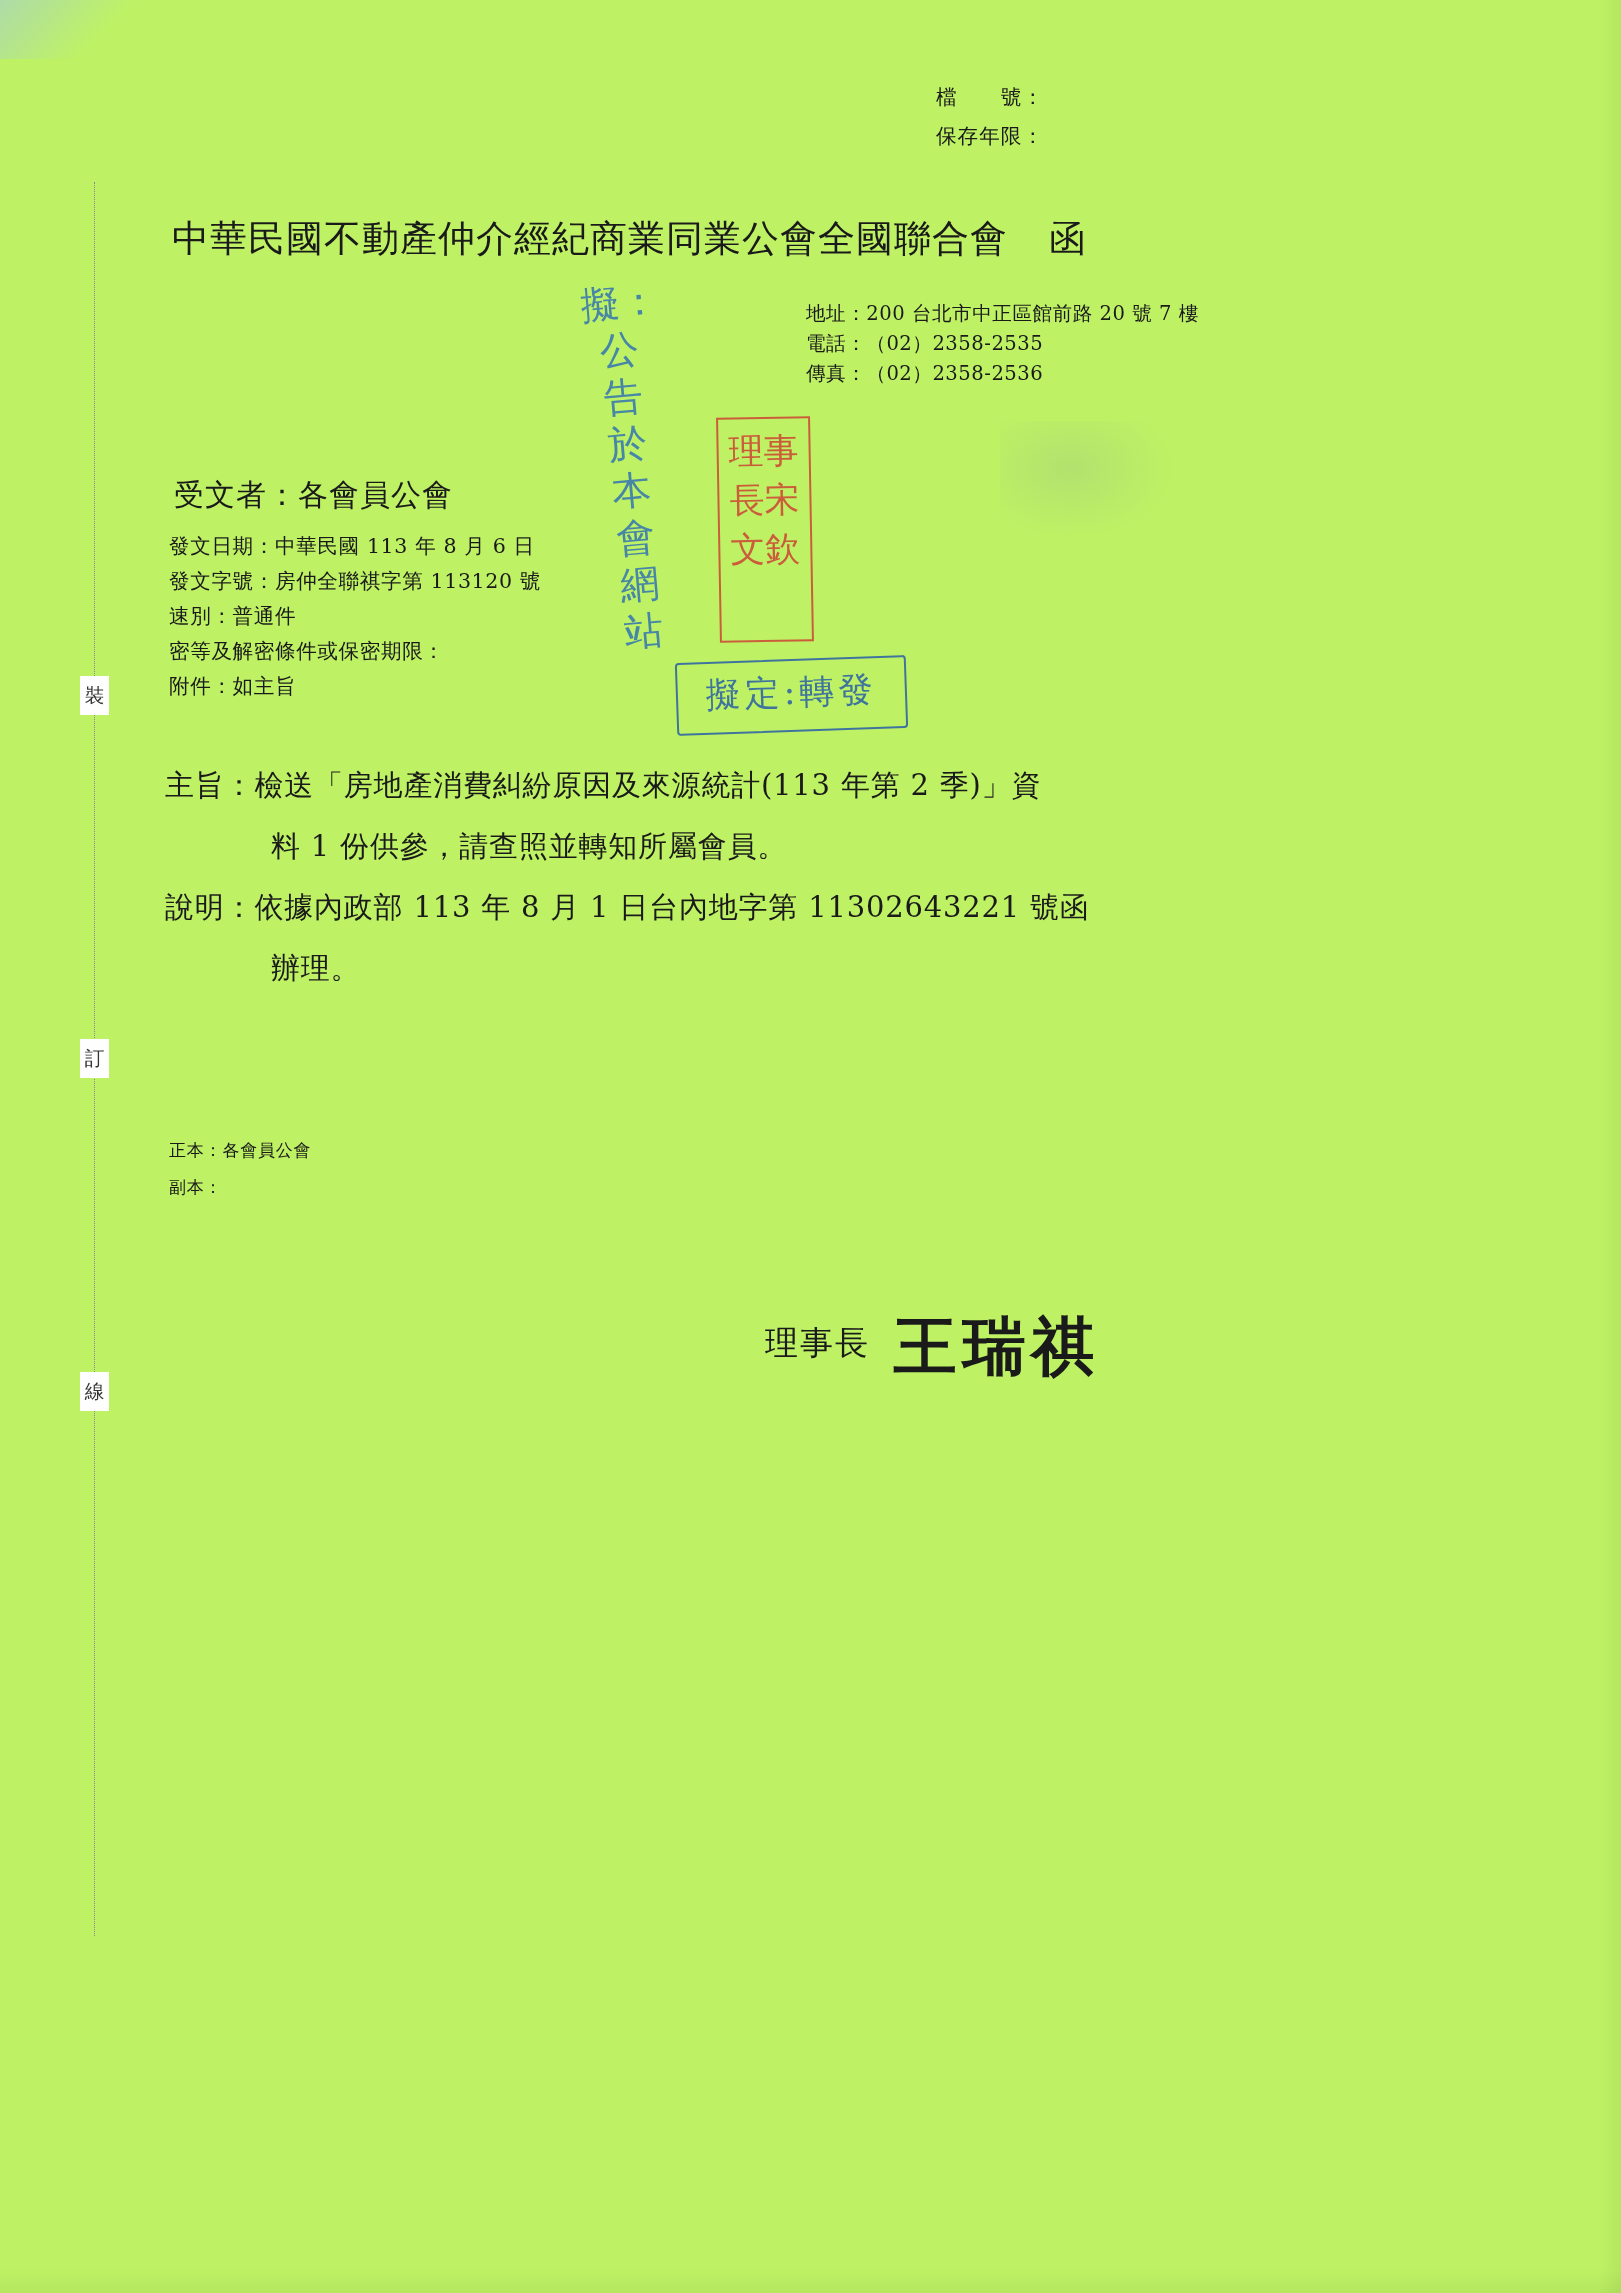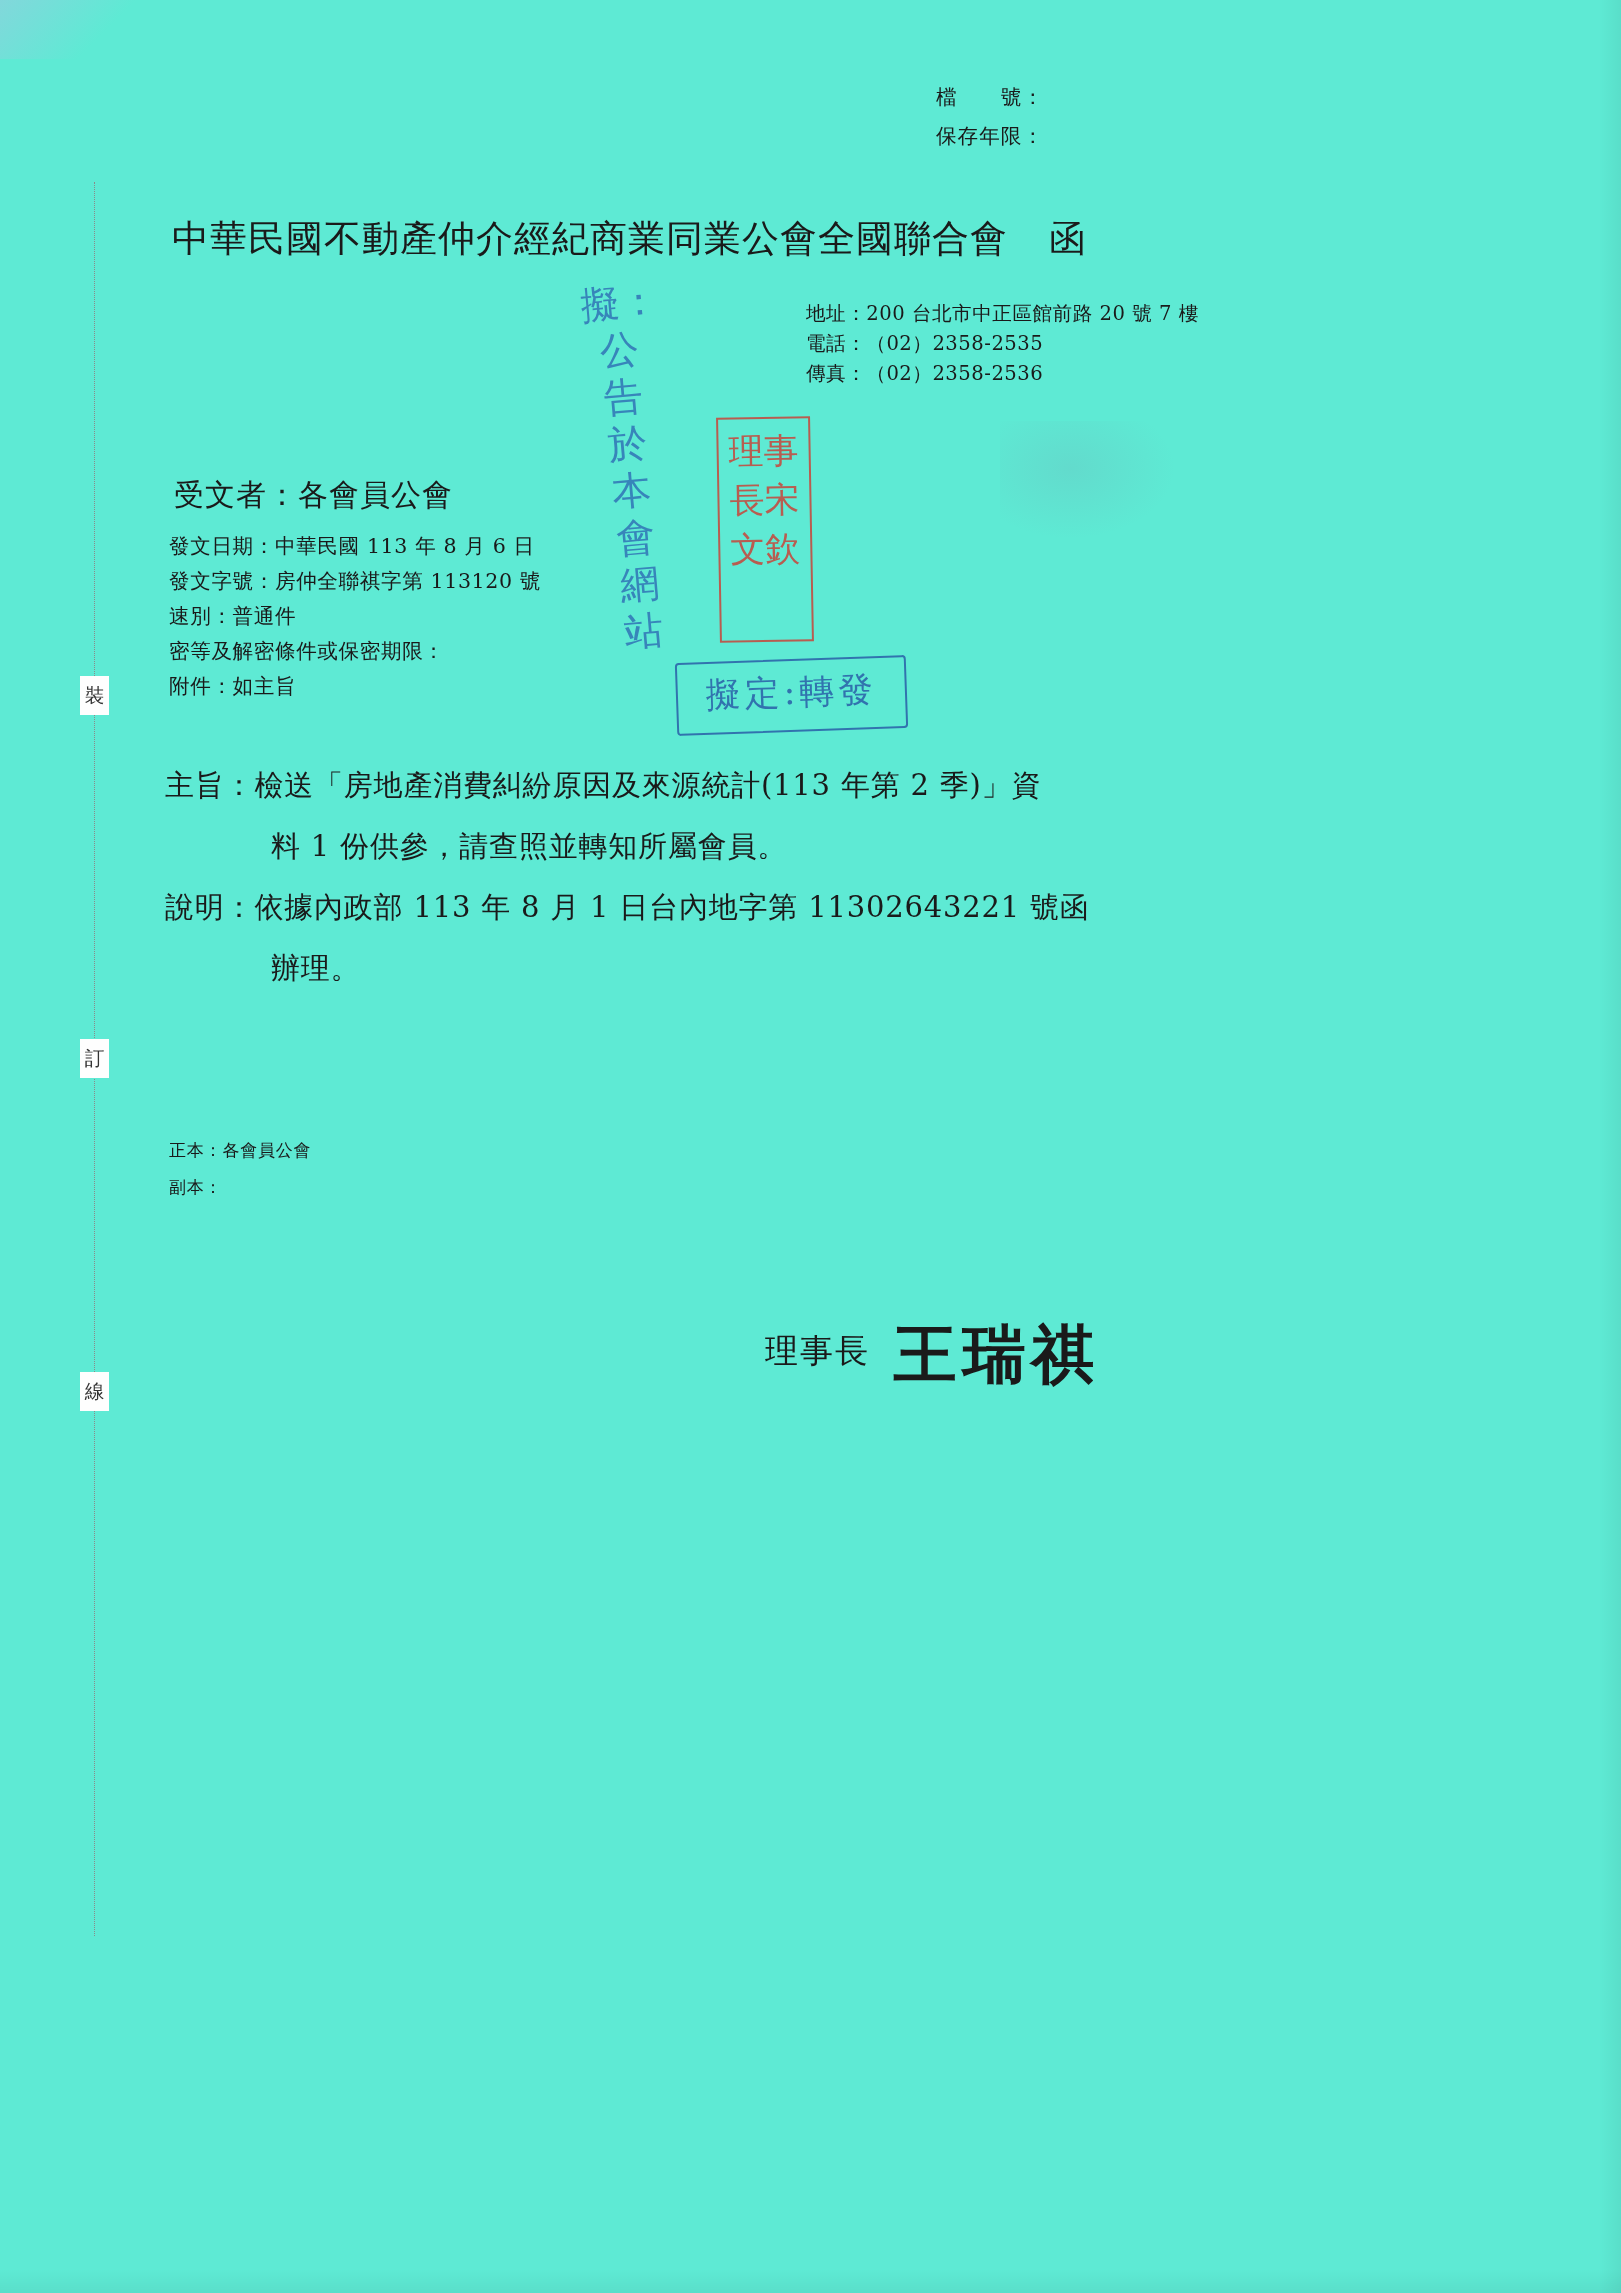--- a/index.html
+++ b/index.html
@@ -13,21 +13,21 @@
     position: relative;
     font-family: "DejaVu Serif", "Liberation Serif", serif;
     color: #1a1a1a;
     overflow: hidden;
   }
 
   
   .page {
     position: absolute;
     inset: 0;
-    background: #5eead4;
+    background: #bef264;
   }
   .scan-tint {
     position: absolute;
     top: 0; left: 0;
     width: 137px; height: 59px;
     background: linear-gradient(135deg, rgba(160,200,225,0.55), rgba(255,255,255,0) 70%);
     pointer-events: none;
   }
   .edge-shadow-right {
     position: absolute;
@@ -141,21 +141,20 @@
     line-height: 37px;
     letter-spacing: 0.8px;
   }
 
   
   .signature {
     position: absolute;
     left: 765px;
     top: 1304px;
     white-space: nowrap;
-    margin-top: 8px;
   }
   .sig-label {
     font-size: 33px;
     letter-spacing: 2px;
     vertical-align: 13.7px;
   }
   .sig-name {
     font-size: 63px;
     font-weight: bold;
     margin-left: 23.5px;

